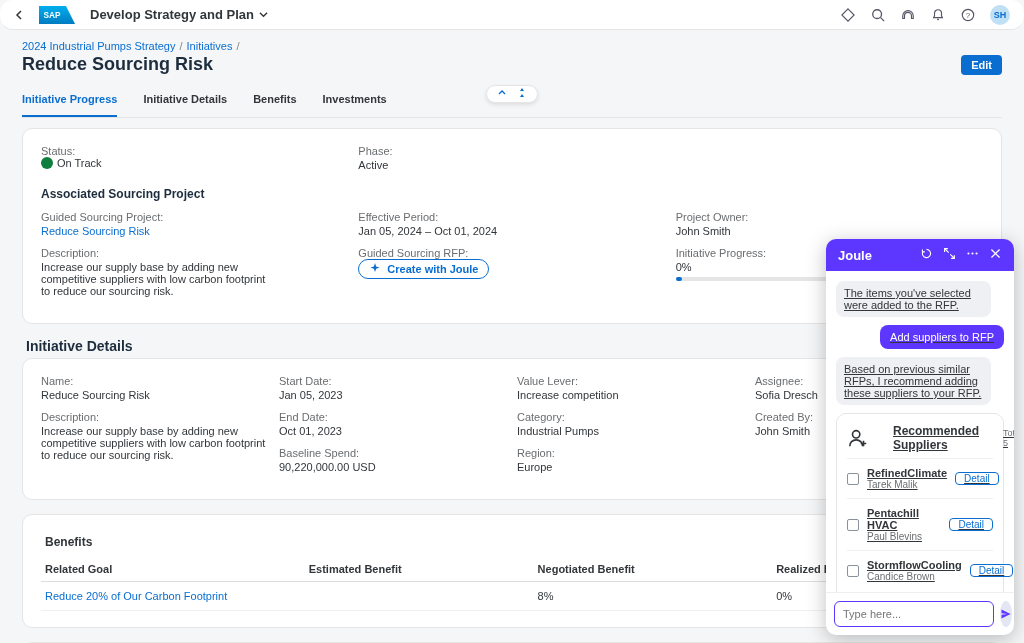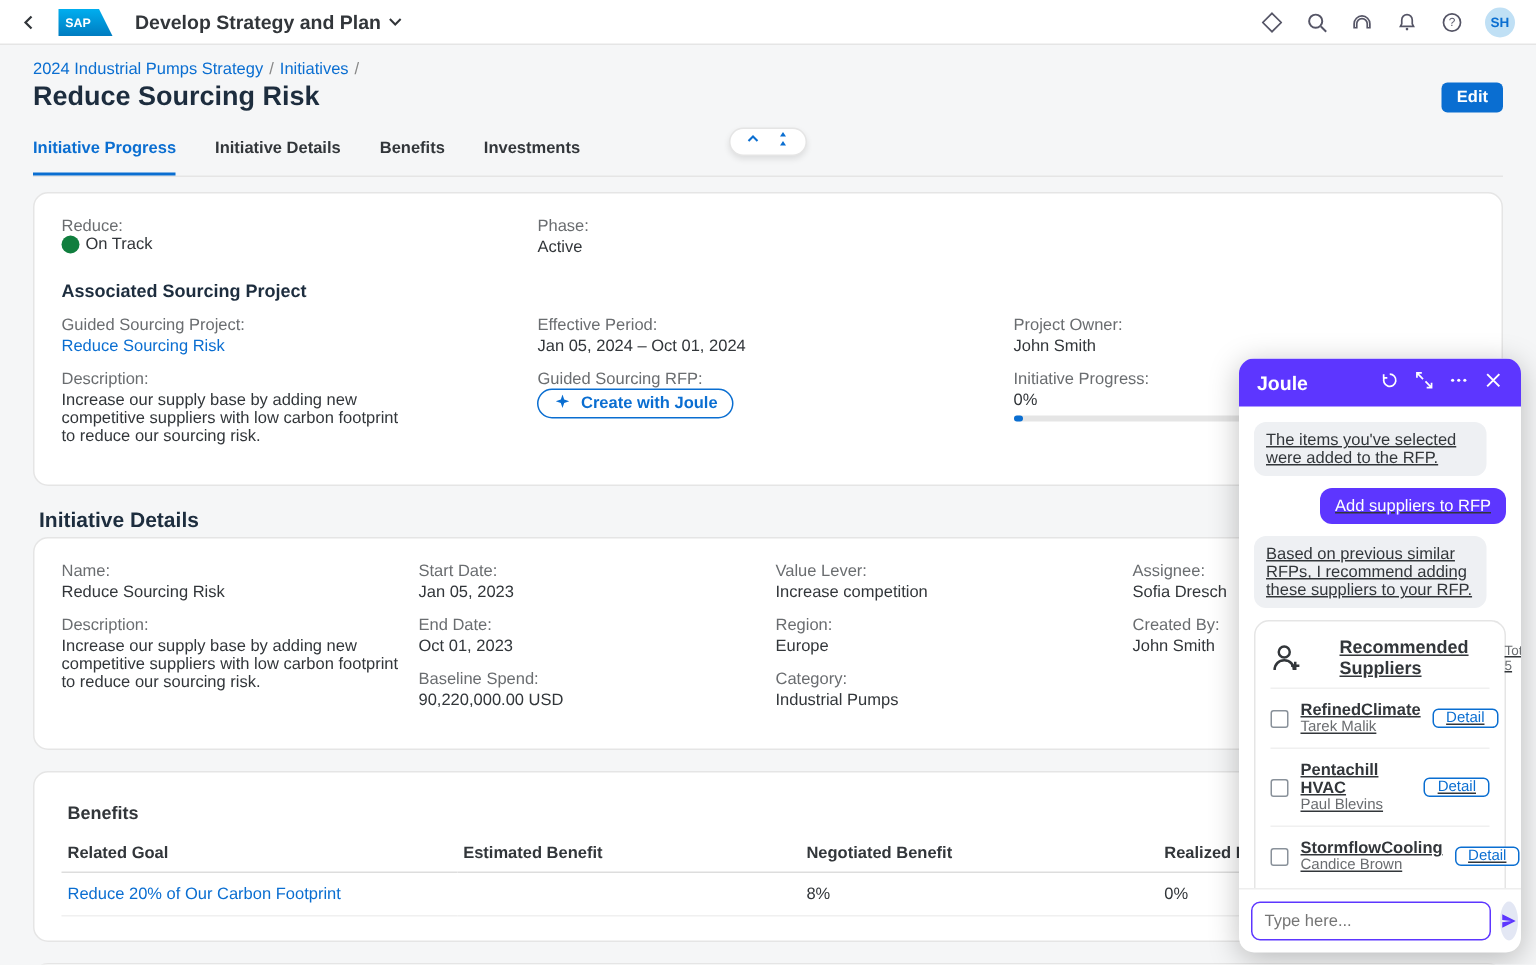--- a/index.html
+++ b/index.html
@@ -1,19 +1,19 @@
 <!DOCTYPE html>
 <html><head>
   <meta charset="utf-8">
   <style>
     * { box-sizing: border-box; margin: 0; padding: 0; font-family: "72", Arial, Helvetica, sans-serif; }
     body { background: #f5f6f7; font-size: 12px; color: #32363a; width: 1024px; height: 643px; overflow: hidden; position: relative; }
 
     
-    .shell { height: 30px; background: #fff; border-bottom: 1px solid #e5e5e5; display: flex; align-items: center; padding: 0 14px; gap: 14px; }
+    .shell { height: 30px; background: #fff; border-bottom: 1px solid #e5e5e5; display: flex; align-items: center; padding: 0 14px; gap: 14px; border-radius: 13px; }
     .shell-back { font-size: 14px; color: #32363a; cursor: pointer; }
     .sap-logo { display: flex; align-items: center; }
     .shell-title { font-weight: 700; font-size: 13px; display: flex; align-items: center; gap: 5px; cursor: pointer; }
     .shell-spacer { flex: 1; }
     .shell-icons { display: flex; gap: 14px; align-items: center; color: #556; }
     .shell-icon { width: 16px; height: 16px; display: flex; align-items: center; justify-content: center; font-size: 14px; cursor: pointer; }
     .avatar { width: 20px; height: 20px; border-radius: 50%; background: #c0e0f5; display: flex; align-items: center; justify-content: center; font-size: 9px; color: #0a6ed1; font-weight: 600; cursor: pointer; }
 
     
     .page { padding: 10px 22px; }
@@ -166,21 +166,21 @@
     <span class="tab">Benefits</span>
     <span class="tab">Investments</span>
   </div>
 </div>
 
 <div class="content">
 
   <div class="card">
     <div class="row3">
       <div class="field">
-        <div class="flabel">Reduce:</div>
+        <div class="flabel">Status:</div>
         <div class="status-ok">
             <span>On Track</span>
           </div>
       </div>
       <div class="field">
         <div class="flabel">Phase:</div>
         <div class="fvalue">Active</div>
       </div>
       <div></div>
     </div>
@@ -255,26 +255,26 @@
             <div class="flabel">Baseline Spend:</div>
             <div class="fvalue">90,220,000.00 USD</div>
           </div>
       </div>
       <div>
         <div class="field">
             <div class="flabel">Value Lever:</div>
             <div class="fvalue">Increase competition</div>
           </div>
         <div class="field">
+            <div class="flabel">Category:</div>
+            <div class="fvalue">Industrial Pumps</div>
+          </div>
+        <div class="field">
             <div class="flabel">Region:</div>
             <div class="fvalue">Europe</div>
-          </div>
-        <div class="field">
-            <div class="flabel">Category:</div>
-            <div class="fvalue">Industrial Pumps</div>
           </div>
       </div>
       <div>
         <div class="field">
             <div class="flabel">Assignee:</div>
             <div class="fvalue">Sofia Dresch</div>
           </div>
         <div class="field">
             <div class="flabel">Created By:</div>
             <div class="fvalue">John Smith</div>

